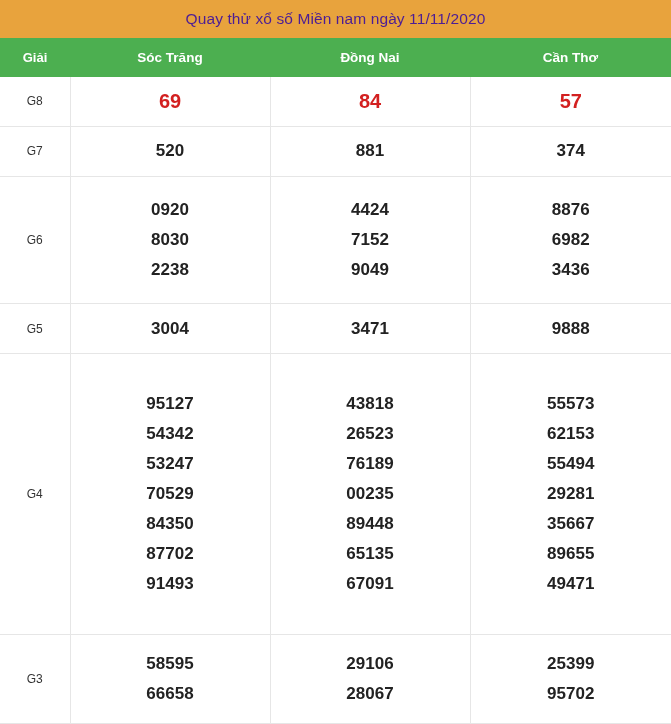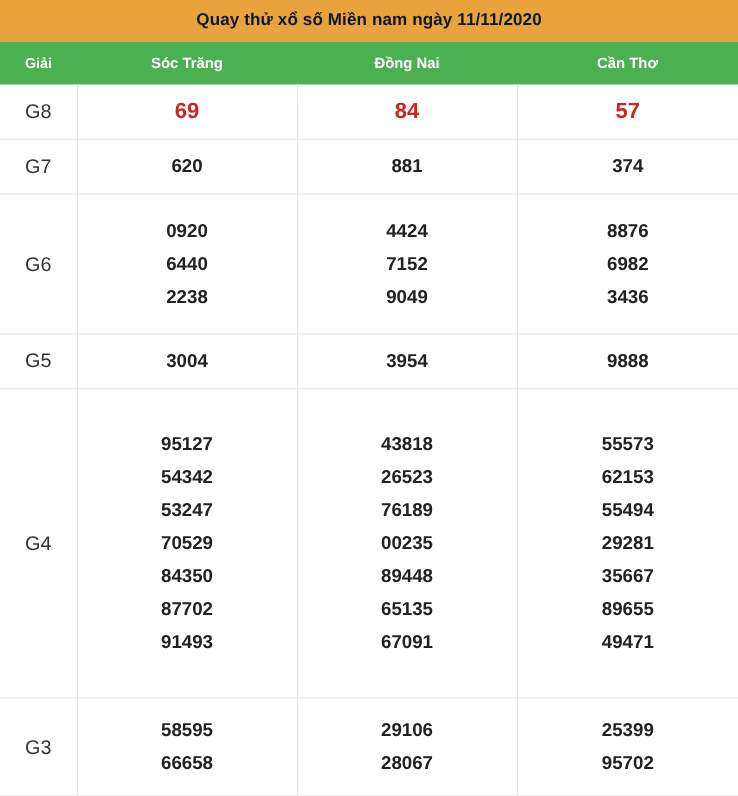--- a/index.html
+++ b/index.html
@@ -24,22 +24,22 @@
   .title-bar {
     height: 38px;
     flex: 0 0 38px;
     background: #e8a33d;
     display: flex;
     align-items: center;
     justify-content: center;
   }
   .title-bar .title-text {
     font-size: 15.5px;
-    font-weight: bold;
-    color: #0f172a;
+    font-weight: normal;
+    color: #4c1d95;
     letter-spacing: 0.1px;
     white-space: nowrap;
   }
   table.results {
     width: 671px;
     border-collapse: collapse;
     table-layout: fixed;
     flex: 1 1 auto;
   }
   table.results col.c-prize  { width: 70px; }
@@ -70,21 +70,21 @@
     text-align: center;
     vertical-align: middle;
     padding: 0;
     background: #ffffff;
     color: #222222;
   }
   tbody tr td:last-child { border-right: none; }
   tbody tr:first-child td { border-top: none; }
 
   td.prize-label {
-    font-size: 18px;
+    font-size: 12px;
     color: #333333;
     font-weight: normal;
   }
   td.nums {
     font-size: 17px;
     font-weight: bold;
     line-height: 30px;
     color: #222222;
     padding: 4px 0;
   }
@@ -142,54 +142,54 @@
           <td class="nums">
             <span class="num-line">84</span>
           </td>
           <td class="nums">
             <span class="num-line">57</span>
           </td>
         </tr>
         <tr class="row-g7">
           <td class="prize-label">G7</td>
           <td class="nums">
-            <span class="num-line">620</span>
+            <span class="num-line">520</span>
           </td>
           <td class="nums">
             <span class="num-line">881</span>
           </td>
           <td class="nums">
             <span class="num-line">374</span>
           </td>
         </tr>
         <tr class="row-g6">
           <td class="prize-label">G6</td>
           <td class="nums">
             <span class="num-line">0920</span>
-            <span class="num-line">6440</span>
+            <span class="num-line">8030</span>
             <span class="num-line">2238</span>
           </td>
           <td class="nums">
             <span class="num-line">4424</span>
             <span class="num-line">7152</span>
             <span class="num-line">9049</span>
           </td>
           <td class="nums">
             <span class="num-line">8876</span>
             <span class="num-line">6982</span>
             <span class="num-line">3436</span>
           </td>
         </tr>
         <tr class="row-g5">
           <td class="prize-label">G5</td>
           <td class="nums">
             <span class="num-line">3004</span>
           </td>
           <td class="nums">
-            <span class="num-line">3954</span>
+            <span class="num-line">3471</span>
           </td>
           <td class="nums">
             <span class="num-line">9888</span>
           </td>
         </tr>
         <tr class="row-g4">
           <td class="prize-label">G4</td>
           <td class="nums">
             <span class="num-line">95127</span>
             <span class="num-line">54342</span>

